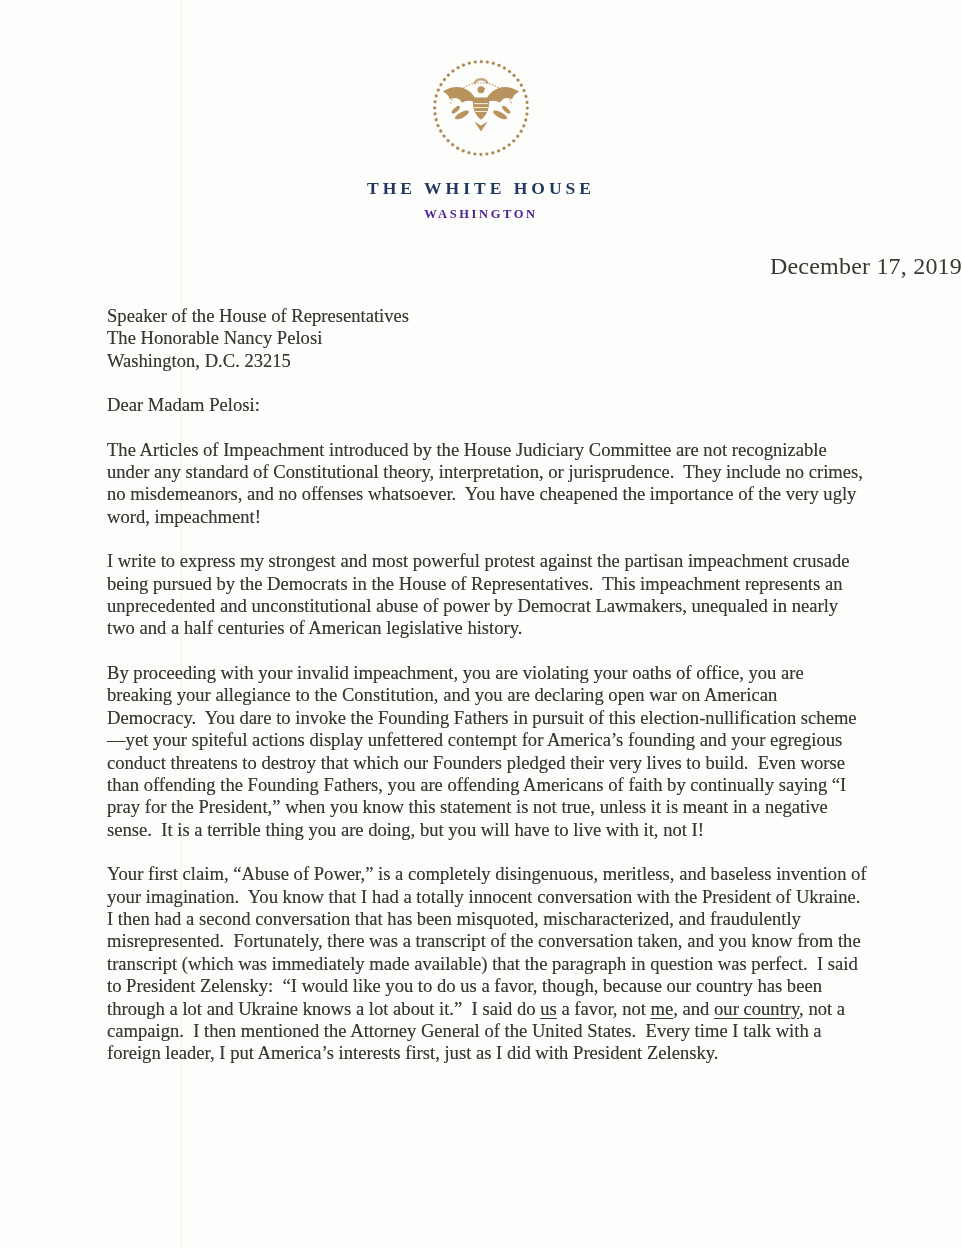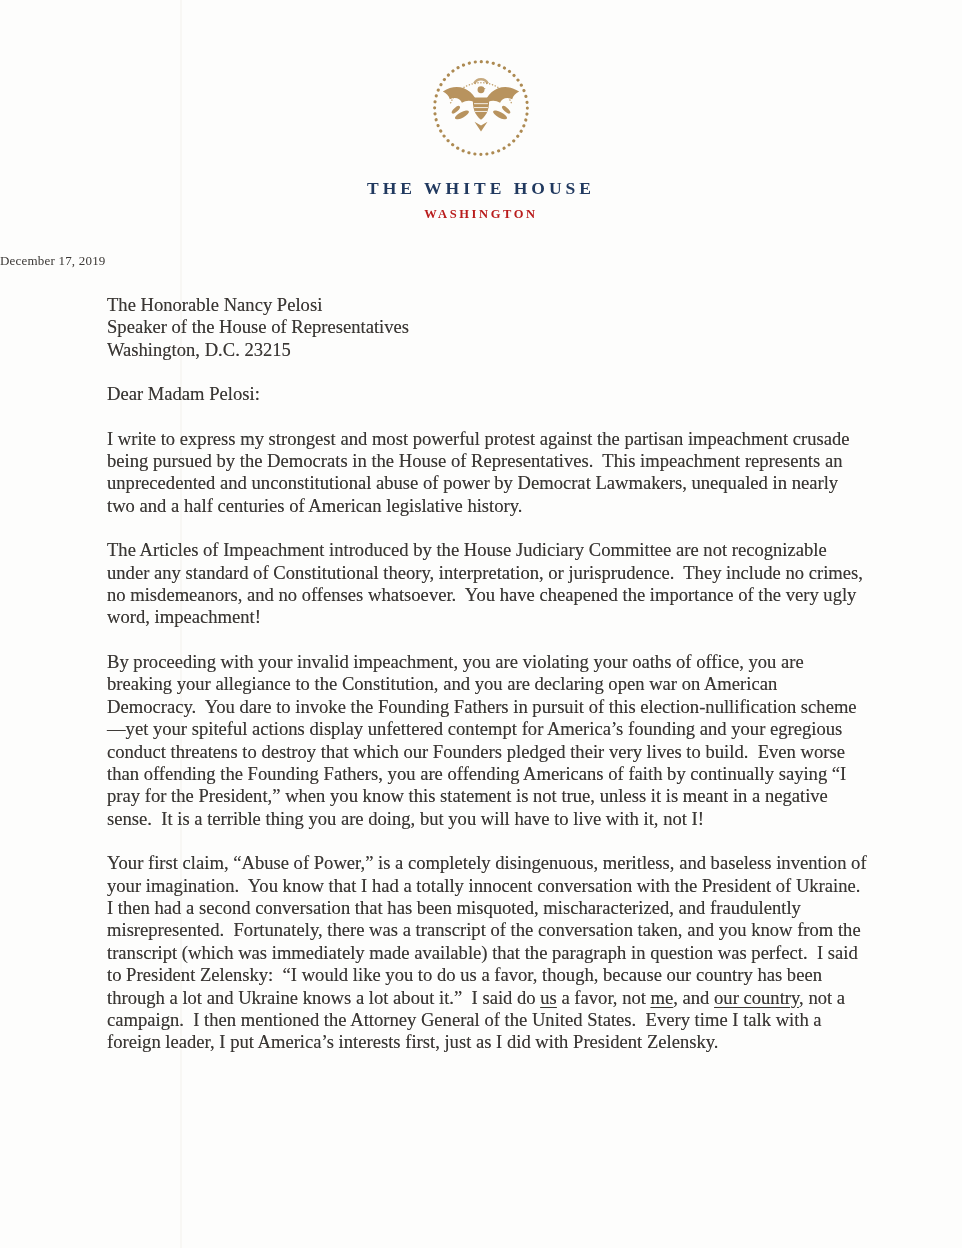--- a/index.html
+++ b/index.html
@@ -25,29 +25,29 @@
   .seal { display: inline-block; }
   .org {
     margin-top: 14px;
     color: #21395f;
     font-weight: bold;
     font-size: 17.5px;
     letter-spacing: 4px;
   }
   .city {
     margin-top: 8px;
-    color: #b91c1c;
+    color: #4c1d95;
     font-weight: bold;
     font-size: 12.5px;
     letter-spacing: 2.6px;
   }
   .date {
-    text-align: left;
+    text-align: right;
     margin-top: 31px;
-    font-size: 13px;
+    font-size: 24px;
     letter-spacing: 0.2px;
   }
   .content {
     width: 762px;
     margin-left: 107px;
     margin-top: 25px;
     font-size: 18.6px;
     line-height: 22.4px;
     text-shadow: 0 0 0.5px rgba(58, 55, 52, 0.55);
   }
@@ -99,25 +99,25 @@
       </svg>
     </span>
     <div class="org">THE WHITE HOUSE</div>
     <div class="city">WASHINGTON</div>
   </div>
 
   <div class="date">December 17, 2019</div>
 
   <div class="content">
     <div class="recipient">
+      <span>Speaker of the House of Representatives</span>
       <span>The Honorable Nancy Pelosi</span>
-      <span>Speaker of the House of Representatives</span>
       <span>Washington, D.C. 23215</span>
     </div>
 
     <div class="salutation">Dear Madam Pelosi:</div>
 
+    <p class="para">The Articles of Impeachment introduced by the House Judiciary Committee are not recognizable under any standard of Constitutional theory, interpretation, or jurisprudence.  They include no crimes, no misdemeanors, and no offenses whatsoever.  You have cheapened the importance of the very ugly word, impeachment!</p>
     <p class="para">I write to express my strongest and most powerful protest against the partisan impeachment crusade being pursued by the Democrats in the House of Representatives.  This impeachment represents an unprecedented and unconstitutional abuse of power by Democrat Lawmakers, unequaled in nearly two and a half centuries of American legislative history.</p>
-    <p class="para">The Articles of Impeachment introduced by the House Judiciary Committee are not recognizable under any standard of Constitutional theory, interpretation, or jurisprudence.  They include no crimes, no misdemeanors, and no offenses whatsoever.  You have cheapened the importance of the very ugly word, impeachment!</p>
     <p class="para">By proceeding with your invalid impeachment, you are violating your oaths of office, you are breaking your allegiance to the Constitution, and you are declaring open war on American Democracy.  You dare to invoke the Founding Fathers in pursuit of this election-nullification scheme—yet your spiteful actions display unfettered contempt for America’s founding and your egregious conduct threatens to destroy that which our Founders pledged their very lives to build.  Even worse than offending the Founding Fathers, you are offending Americans of faith by continually saying “I pray for the President,” when you know this statement is not true, unless it is meant in a negative sense.  It is a terrible thing you are doing, but you will have to live with it, not I!</p>
     <p class="para"><span>Your first claim, “Abuse of Power,” is a completely disingenuous, meritless, and baseless invention of your imagination.  You know that I had a totally innocent conversation with the President of Ukraine.  I then had a second conversation that has been misquoted, mischaracterized, and fraudulently misrepresented.  Fortunately, there was a transcript of the conversation taken, and you know from the transcript (which was immediately made available) that the paragraph in question was perfect.  I said to President Zelensky:  “I would like you to do us a favor, though, because our country has been through a lot and Ukraine knows a lot about it.”  I said do </span><span class="u">us</span><span> a favor, not </span><span class="u">me</span><span>, and </span><span class="u">our country</span><span>, not a campaign.  I then mentioned the Attorney General of the United States.  Every time I talk with a foreign leader, I put America’s interests first, just as I did with President Zelensky.</span></p>
   </div>
 </div>
 
 </body></html>

